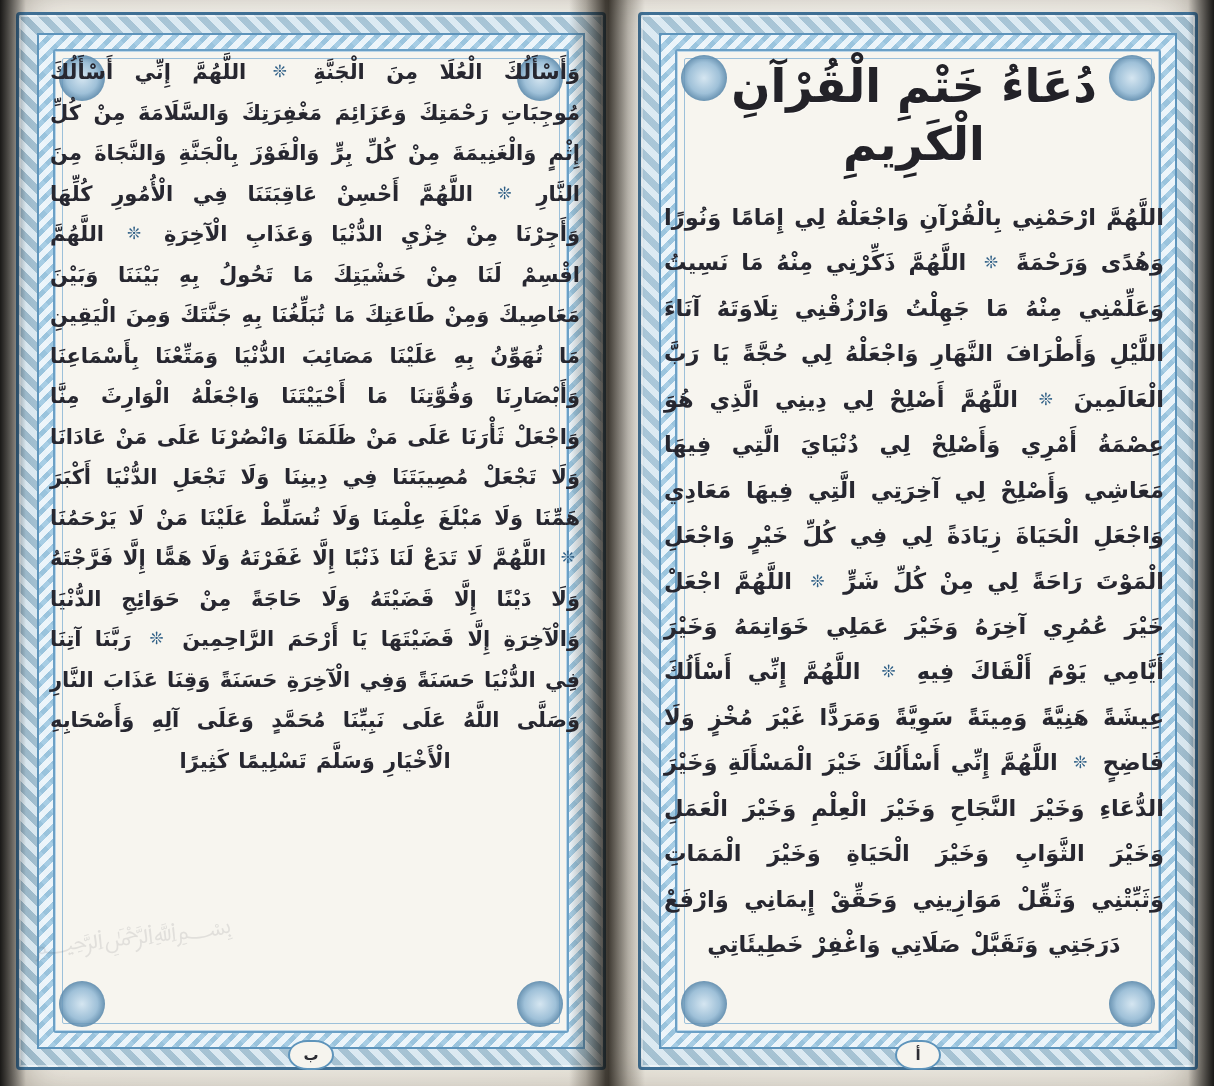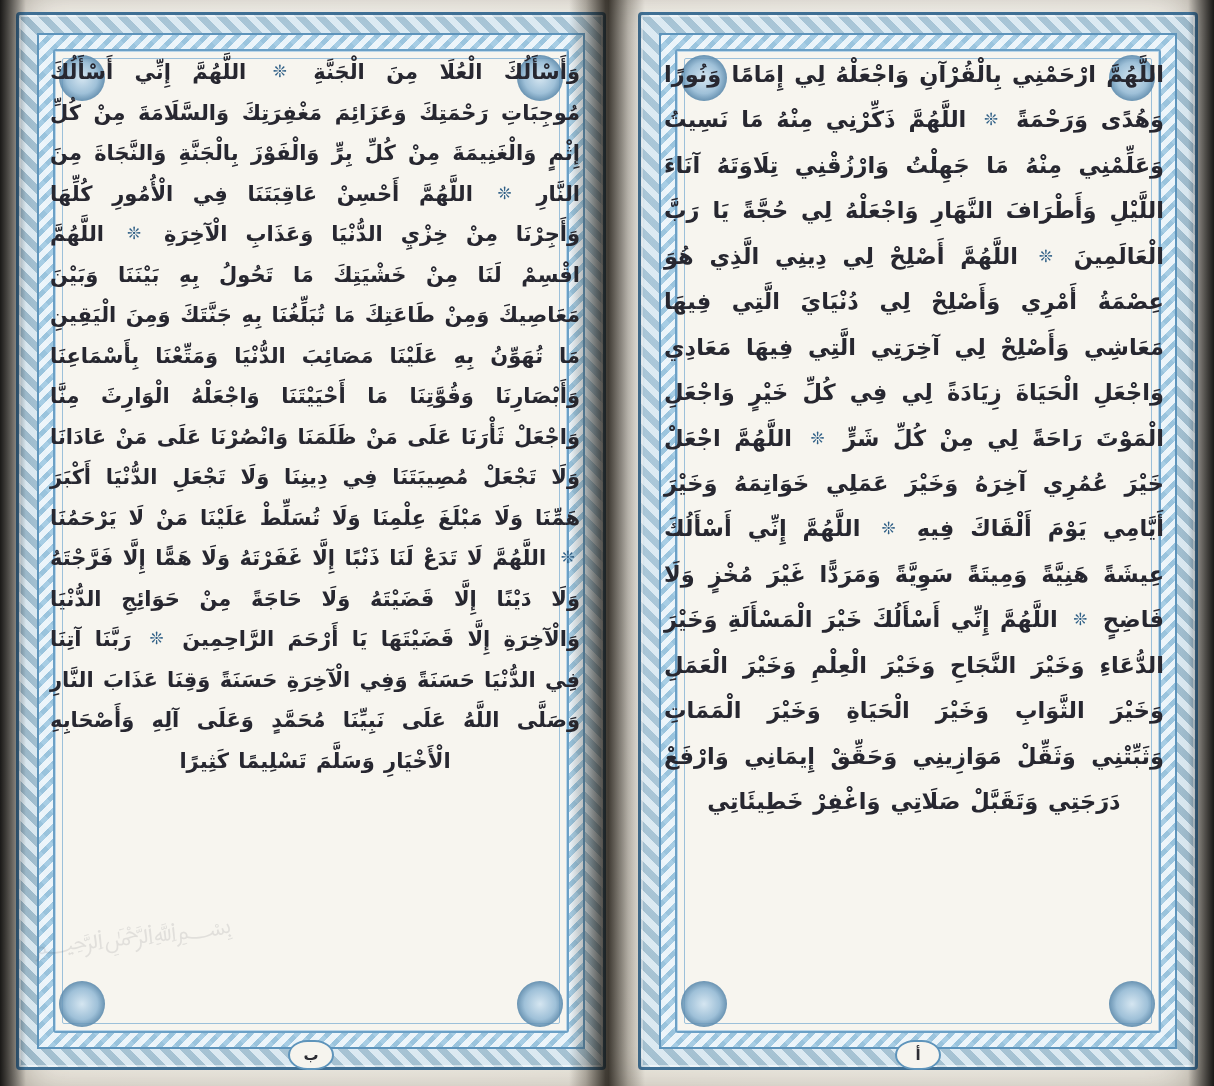--- a/index.html
+++ b/index.html
@@ -213,20 +213,21 @@
           <div class="frame-hairline"></div>
           <span class="corner tl"></span>
           <span class="corner tr"></span>
           <span class="corner bl"></span>
           <span class="corner br"></span>
         </div>
       </div>
     </div>
 
     <div class="text-area">
+      <div class="title">دُعَاءُ خَتْمِ الْقُرْآنِ الْكَرِيمِ</div>
 
       <div class="body-text">
         <span>اللَّهُمَّ ارْحَمْنِي بِالْقُرْآنِ وَاجْعَلْهُ لِي إِمَامًا وَنُورًا وَهُدًى وَرَحْمَةً</span>
         <span class="sep">❊</span>
         <span>اللَّهُمَّ ذَكِّرْنِي مِنْهُ مَا نَسِيتُ وَعَلِّمْنِي مِنْهُ مَا جَهِلْتُ وَارْزُقْنِي تِلَاوَتَهُ آنَاءَ اللَّيْلِ وَأَطْرَافَ النَّهَارِ وَاجْعَلْهُ لِي حُجَّةً يَا رَبَّ الْعَالَمِينَ</span>
         <span class="sep">❊</span>
         <span>اللَّهُمَّ أَصْلِحْ لِي دِينِي الَّذِي هُوَ عِصْمَةُ أَمْرِي وَأَصْلِحْ لِي دُنْيَايَ الَّتِي فِيهَا مَعَاشِي وَأَصْلِحْ لِي آخِرَتِي الَّتِي فِيهَا مَعَادِي وَاجْعَلِ الْحَيَاةَ زِيَادَةً لِي فِي كُلِّ خَيْرٍ وَاجْعَلِ الْمَوْتَ رَاحَةً لِي مِنْ كُلِّ شَرٍّ</span>
         <span class="sep">❊</span>
         <span>اللَّهُمَّ اجْعَلْ خَيْرَ عُمُرِي آخِرَهُ وَخَيْرَ عَمَلِي خَوَاتِمَهُ وَخَيْرَ أَيَّامِي يَوْمَ أَلْقَاكَ فِيهِ</span>
         <span class="sep">❊</span>

